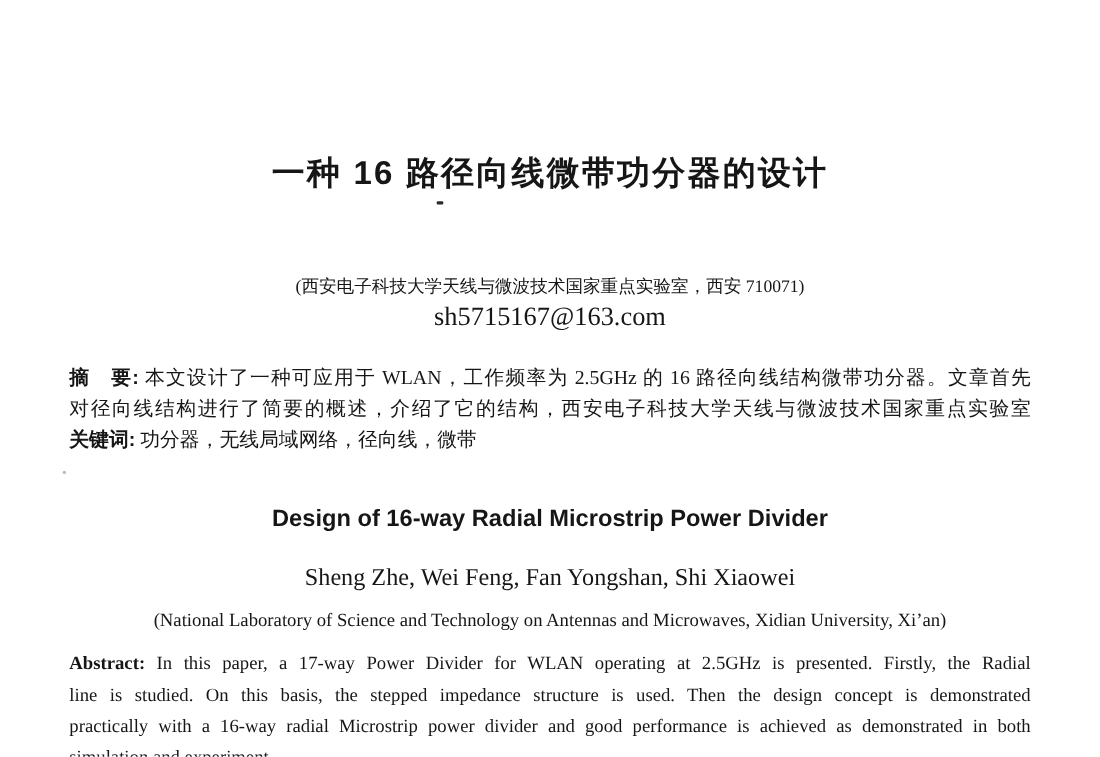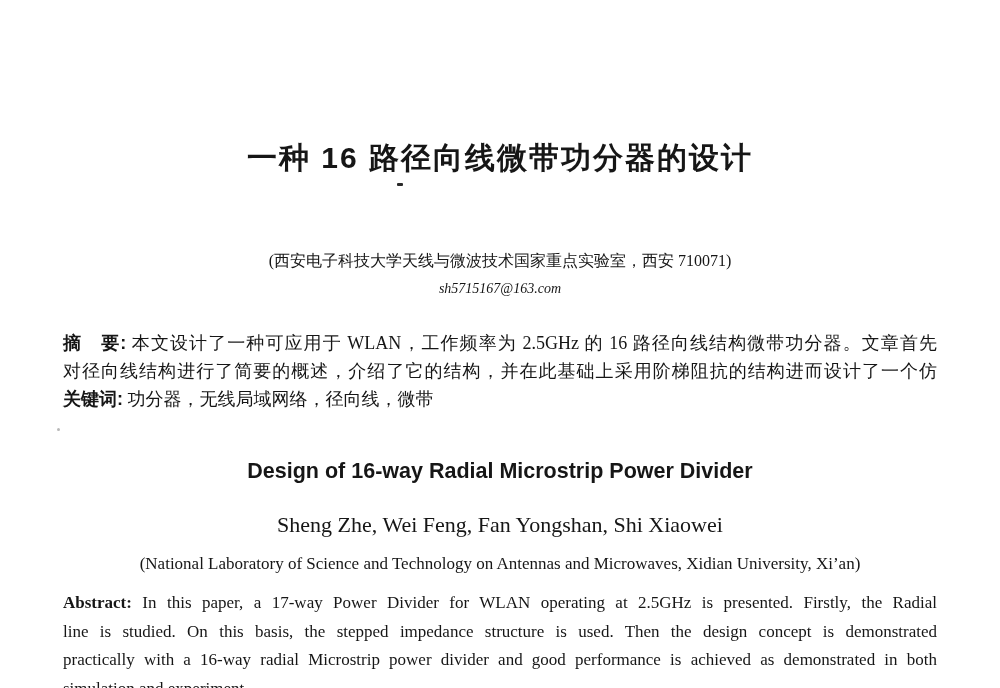--- a/index.html
+++ b/index.html
@@ -40,23 +40,22 @@
     letter-spacing: 3px;
     line-height: 34px;
   }
   .cn-affil {
     top: 249px;
     font-size: 16px;
     line-height: 24px;
   }
   .email-line {
     top: 276px;
-    font-size: 14px;
+    font-size: 24px;
     line-height: 25px;
-    font-style: italic;
   }
   .abstract-block {
     position: absolute;
     left: 63px;
     width: 874px;
   }
   .cn-abstract {
     top: 313px;
     font-size: 18px;
     line-height: 28px;
@@ -124,21 +123,21 @@
 
   <div class="ink-dash"></div>
 
 
   <div class="centered serif cn-affil">(西安电子科技大学天线与微波技术国家重点实验室，西安 710071)</div>
 
   <div class="centered serif email-line">sh5715167@163.com</div>
 
   <div class="abstract-block serif cn-abstract">
     <span class="line just"><span class="label-cn">摘　要:</span><span> 本文设计了一种可应用于 WLAN，工作频率为 2.5GHz 的 16 路径向线结构微带功分器。文章首先</span></span>
-    <span class="line just">对径向线结构进行了简要的概述，介绍了它的结构，并在此基础上采用阶梯阻抗的结构进而设计了一个仿</span>
+    <span class="line just">对径向线结构进行了简要的概述，介绍了它的结构，西安电子科技大学天线与微波技术国家重点实验室</span>
     <span class="line"><span class="label-cn">关键词:</span><span> 功分器，无线局域网络，径向线，微带</span></span>
   </div>
 
   <div class="ink-speck"></div>
 
   <div class="centered sans en-title">Design of 16-way Radial Microstrip Power Divider</div>
 
   <div class="centered serif en-authors">Sheng Zhe, Wei Feng, Fan Yongshan, Shi Xiaowei</div>
 
   <div class="centered serif en-affil">(National Laboratory of Science and Technology on Antennas and Microwaves, Xidian University, Xi’an)</div>

